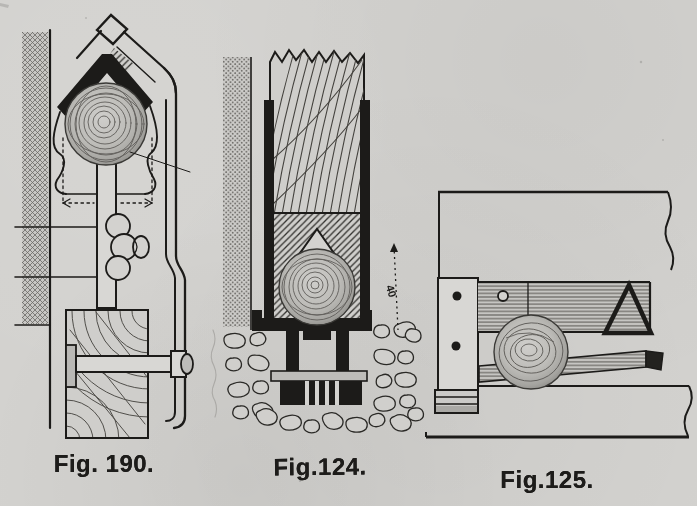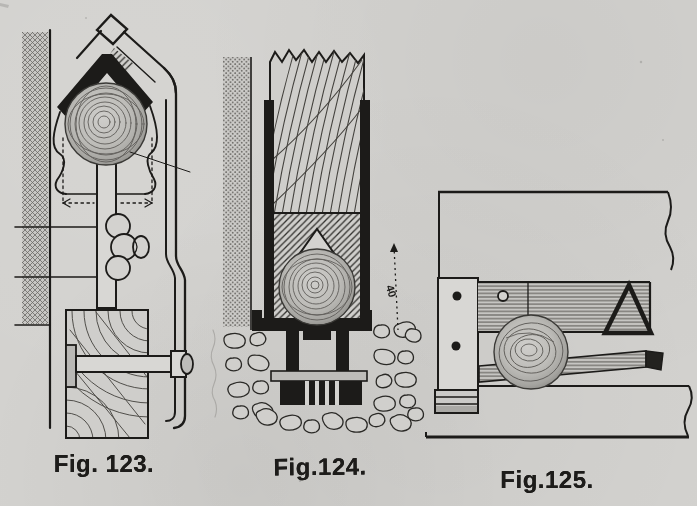--- a/index.html
+++ b/index.html
@@ -323,17 +323,17 @@
         <ellipse cx="530" cy="351" rx="26" ry="22" transform="rotate(10 530 351)"></ellipse>
         <ellipse cx="530" cy="351" rx="20" ry="16" transform="rotate(-18 530 351)"></ellipse>
         <ellipse cx="529" cy="350" rx="14" ry="11" transform="rotate(8 529 350)"></ellipse>
         <ellipse cx="529" cy="350" rx="8" ry="6"></ellipse>
         <path d="M506,338 q24,-12 48,4"></path>
       </g>
     </g>
   </g>
 </svg>
 
-<div class="caption cap-123">Fig. 123.</div>
+<div class="caption cap-123">Fig. 190.</div>
 <div class="caption cap-124">Fig.124.</div>
 <div class="caption cap-125">Fig.125.</div>
 
 </div>
 
 </body></html>

